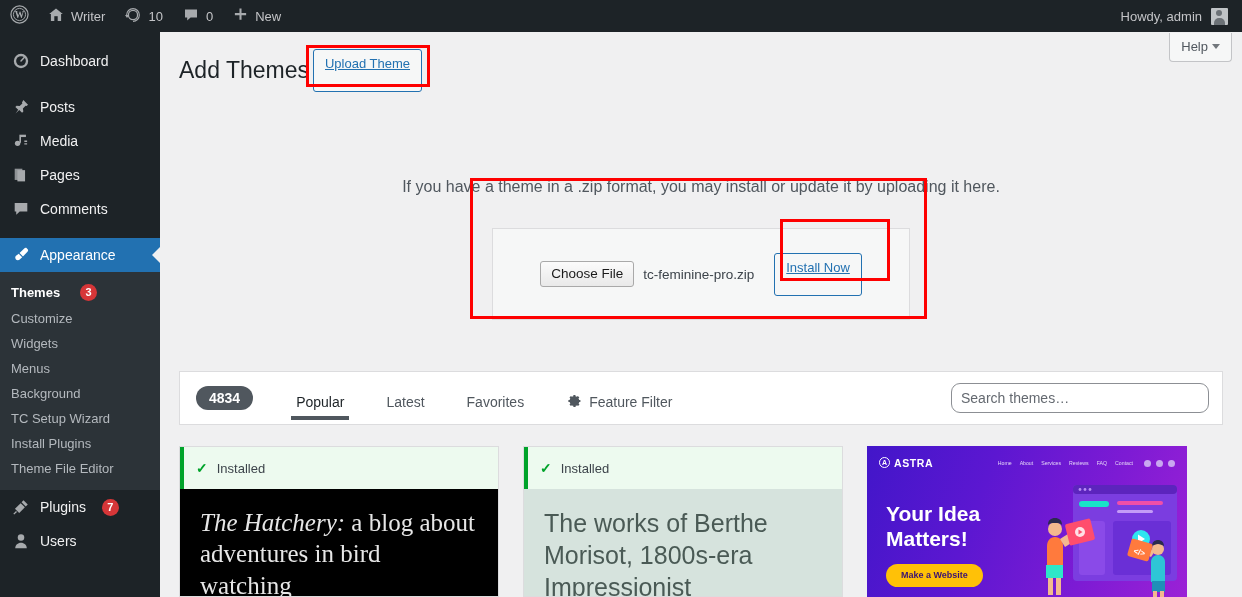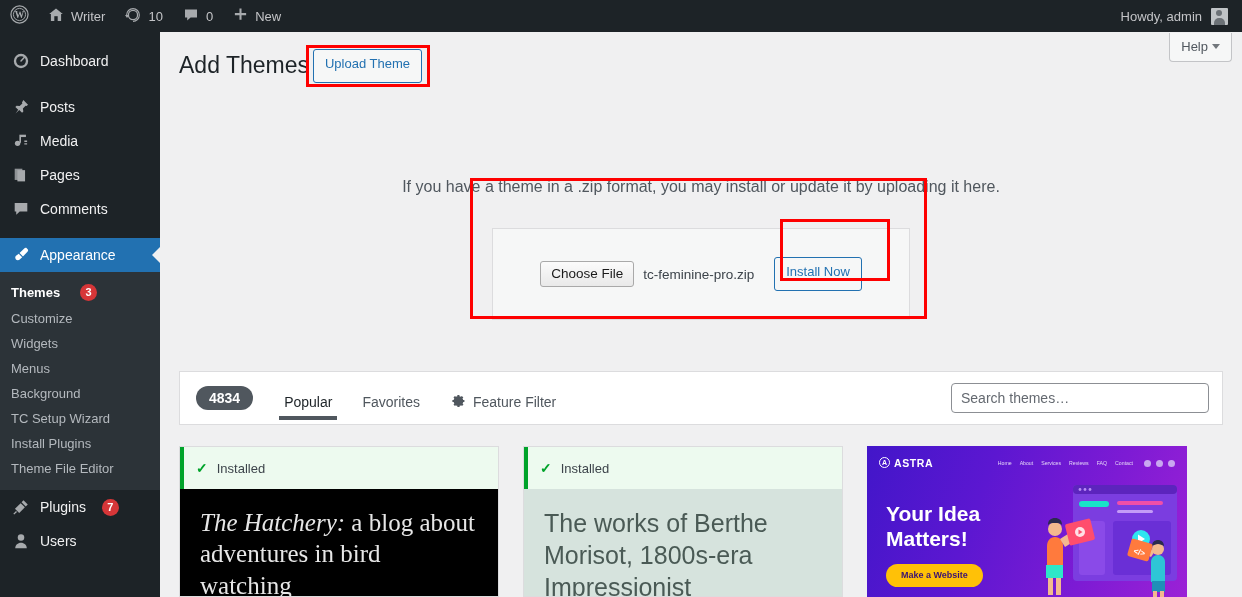--- a/index.html
+++ b/index.html
@@ -108,22 +108,23 @@
     display: flex; align-items: center;
   }
   #pagetitle {
     font-size: 23px; font-weight: 400; color: #1d2327;
     line-height: 1.3; padding-right: 4px;
   }
   .btn-secondary {
     background: #f6f7f7; border: 1px solid #2271b1;
     color: #2271b1; border-radius: 3px;
     font-size: 13px; line-height: 1;
-    padding: 7px 11px 12px;
+    padding: 7px 11px 21px;
     font-family: "Liberation Sans", sans-serif;
+    text-decoration: underline;
   }
   #uploadhint {
     position: absolute; top: 146px; left: 0; width: 1082px;
     text-align: center; font-size: 16px; color: #50575e;
   }
   #uploadbox {
     position: absolute; top: 196px; left: 332px;
     width: 418px; height: 92px;
     background: #f6f7f7; border: 1px solid #dcdcde;
     display: flex; align-items: center; justify-content: center; gap: 20px;
@@ -140,40 +141,40 @@
   
   .anno { position: absolute; border: 3px solid #fe0000; pointer-events: none; }
 
   
   #browser {
     position: absolute; top: 339px; left: 19px;
     width: 1044px; height: 54px;
     background: #fff; border: 1px solid #dcdcde;
     display: flex; align-items: center;
   }
-  #filterlinks { display: flex; align-items: center; height: 54px; padding-left: 16px; gap: 4px; }
+  #filterlinks { display: flex; align-items: center; height: 54px; padding-left: 16px; gap: 16px; }
   #themecount {
     background: #50575e; color: #fff;
     border-radius: 12px; font-size: 14px; font-weight: 600;
     padding: 5px 13px; margin-right: 14px; line-height: 1;
   }
   .flink {
     font-size: 14px; color: #50575e;
     padding: 18px 13px 11px; position: relative; line-height: 1;
   }
   .flink.current { color: #1d2327; }
   .flink.current::after {
     content: ""; position: absolute; left: 8px; right: 8px; bottom: 0;
     height: 4px; background: #50575e;
   }
   .flink.withicon { display: flex; align-items: center; gap: 7px; }
   #searchwrap { margin-left: auto; padding-right: 13px; }
   #searchinput {
     width: 258px; height: 30px;
-    border: 1px solid #8c8f94; border-radius: 4px;
+    border: 1px solid #8c8f94; border-radius: 9px;
     padding: 0 9px; font-size: 14px; color: #2c3338;
     background: #fff; font-family: "Liberation Sans", sans-serif;
   }
   #searchinput::placeholder { color: #646970; opacity: 1; }
 
   
   #cards {
     position: absolute; top: 414px; left: 19px;
     width: 1050px; height: 151px;
     display: flex; gap: 24px;
@@ -433,20 +434,21 @@
   </div>
 
   <div class="anno" style="left:146px;top:13px;width:124px;height:42px;"></div>
   <div class="anno" style="left:310px;top:146px;width:457px;height:141px;"></div>
   <div class="anno" style="left:620px;top:187px;width:110px;height:62px;"></div>
 
   <div id="browser">
     <div id="filterlinks">
       <span id="themecount">4834</span>
       <span class="flink current">Popular</span>
+      <span class="flink">Latest</span>
       <span class="flink">Favorites</span>
       <span class="flink withicon">
         <span>
           <svg width="16" height="16" viewBox="0 0 20 20">
             <path d="M10 6.6a3.4 3.4 0 1 0 0 6.8 3.4 3.4 0 0 0 0-6.8zm0 5.1a1.7 1.7 0 1 1 0-3.4 1.7 1.7 0 0 1 0 3.4z" fill="#50575e"></path>
             <path d="M18 8.6h-1.6a6.6 6.6 0 0 0-.8-1.9l1.1-1.1-1.9-1.9-1.1 1.1a6.6 6.6 0 0 0-1.9-.8V2.4H9.2V4a6.6 6.6 0 0 0-1.9.8L6.2 3.7 4.3 5.6l1.1 1.1a6.6 6.6 0 0 0-.8 1.9H3v2.8h1.6a6.6 6.6 0 0 0 .8 1.9l-1.1 1.1 1.9 1.9 1.1-1.1c.6.4 1.2.6 1.9.8v1.6H12v-1.6c.7-.2 1.3-.4 1.9-.8l1.1 1.1 1.9-1.9-1.1-1.1c.4-.6.6-1.2.8-1.9H18z" fill="#50575e"></path>
           </svg>
         </span>
         <span>Feature Filter</span>
       </span>

